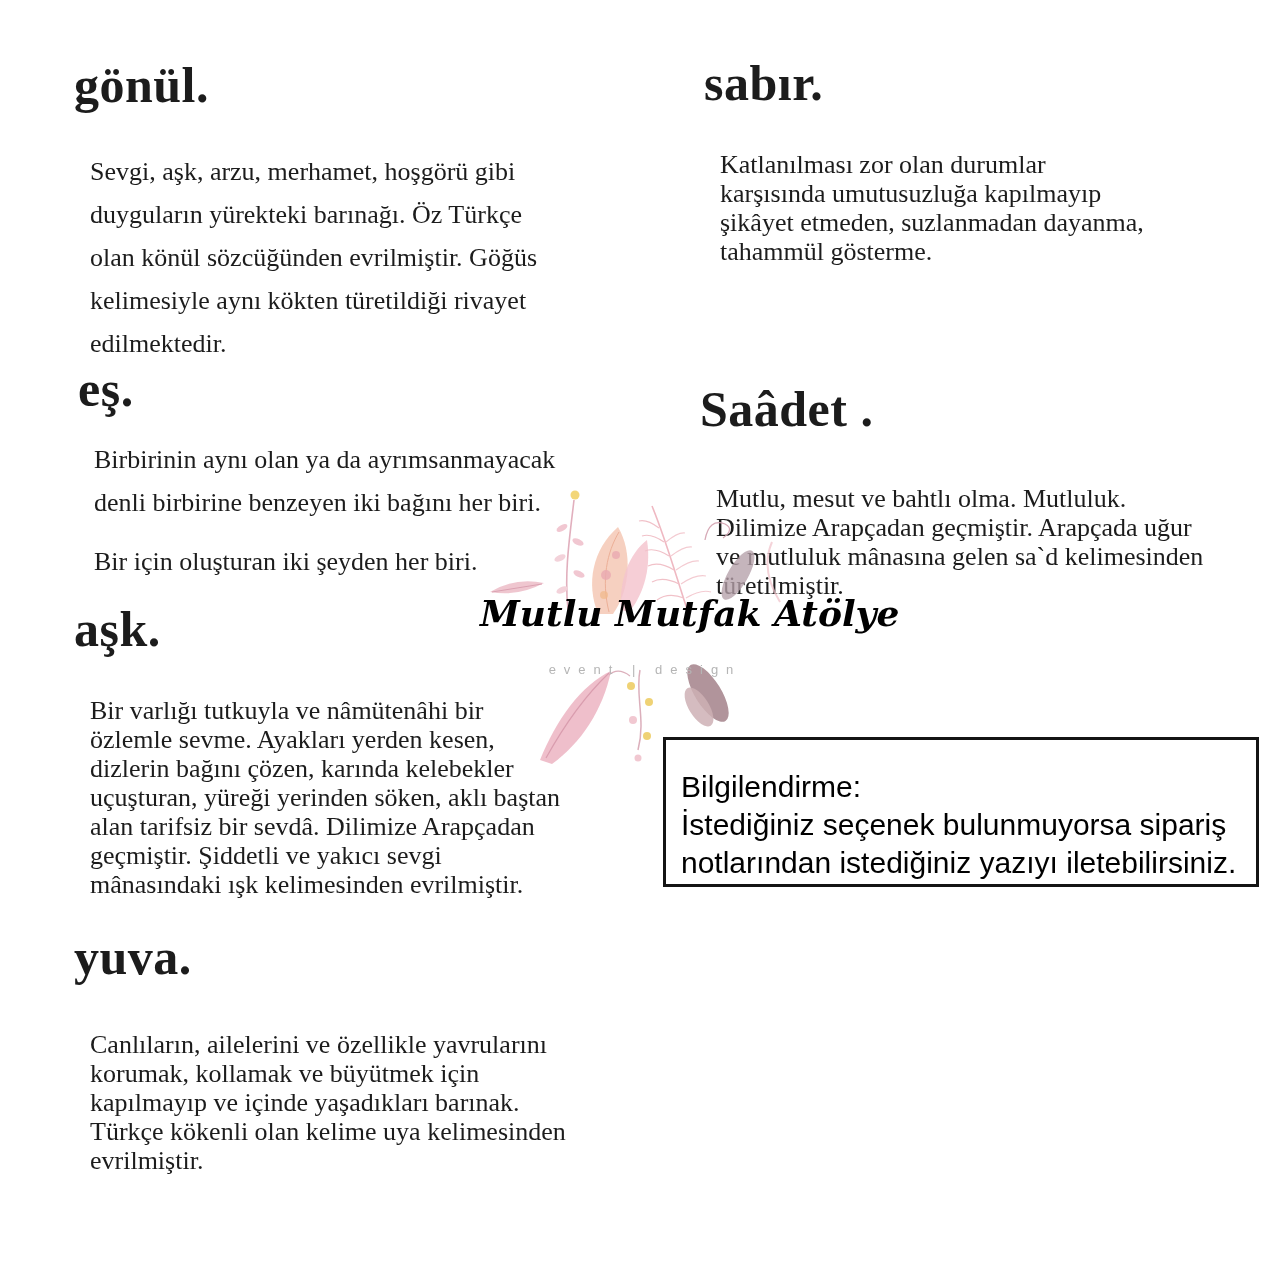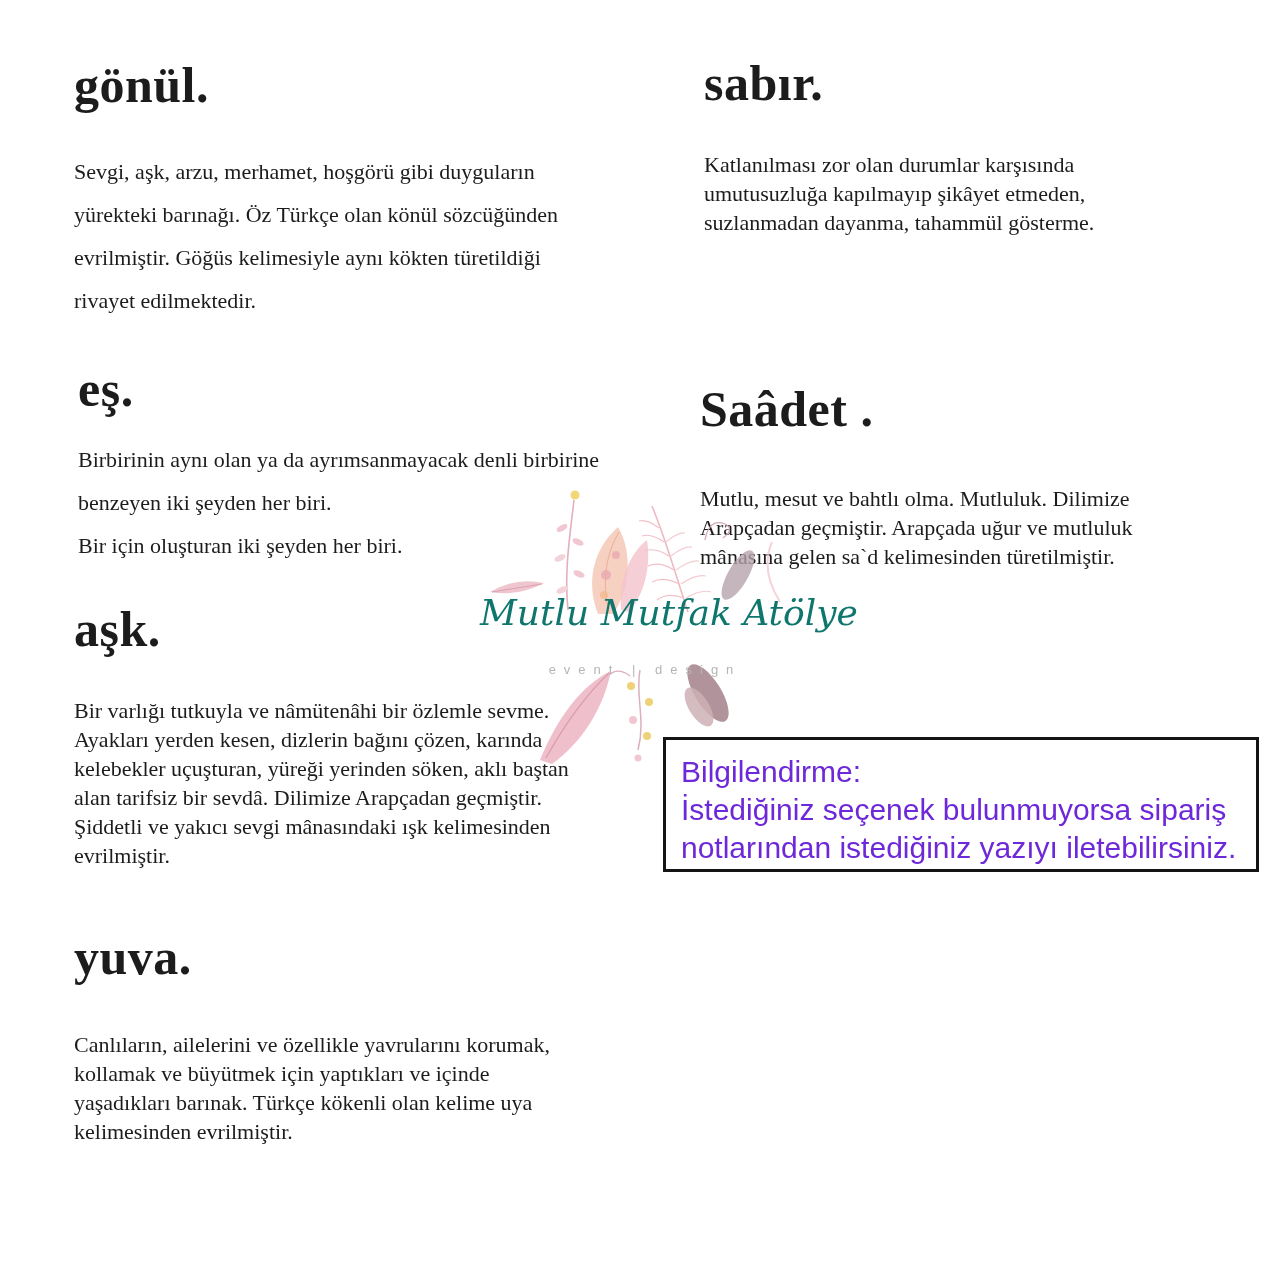--- a/index.html
+++ b/index.html
@@ -5,21 +5,21 @@
 <style>
   html,body { margin:0; padding:0; background:#ffffff; }
   .sheet {
     position:relative; width:1280px; height:1280px; background:#ffffff;
     font-family:"Liberation Serif", serif; color:#1c1c1c; overflow:hidden;
   }
   .term {
     margin:0; font-weight:bold; font-size:50px; line-height:1; letter-spacing:0.5px;
   }
   .def {
-    margin:0; font-size:22px;
+    margin:16px; font-size:26px;
   }
   .entry { position:absolute; }
   .entry--wide .def  { line-height:43px; }
   .entry--tight .def { line-height:29px; }
 
   
   #e-gonul  { left:74px;  top:60px;  width:512px; }
   #e-gonul  .def { margin-top:40px; }
   #e-es     { left:78px;  top:364px; width:535px; }
   #e-es     .def-first { margin-top:24px; }
@@ -32,36 +32,36 @@
   #e-sabir  { left:704px; top:58px;  width:460px; }
   #e-sabir  .def { margin-top:42px; }
   #e-saadet { left:700px; top:384px; width:520px; }
   #e-saadet .def { margin-top:50px; }
 
   
   .watermark { position:absolute; left:480px; top:480px; width:330px; height:290px; z-index:1; }
   .watermark svg { position:absolute; left:0; top:0; }
   .brand {
     position:absolute; left:0; top:112px; width:330px; text-align:center;
-    font-family:"DejaVu Serif", serif; font-style:italic; font-weight:normal;
-    font-size:36px; color:#0f766e; white-space:nowrap;
+    font-family:"DejaVu Serif", serif; font-style:italic; font-weight:bold;
+    font-size:36px; color:#000000; white-space:nowrap;
   }
   .tagline {
     position:absolute; left:0; top:170px; width:330px; text-align:center;
     font-family:"Liberation Sans", sans-serif; font-size:13px; color:#b5b5b5;
     letter-spacing:8px;
     margin-top:12px;
   }
 
   
   .info-box {
     position:absolute; left:663px; top:737px; width:560px; height:100px;
     border:3px solid #141414; background:#ffffff; z-index:2;
-    padding:13px 15px 16px 15px;
-    font-family:"Liberation Sans", sans-serif; font-size:30px; line-height:38px; color:#6d28d9;
+    padding:28px 15px 16px 15px;
+    font-family:"Liberation Sans", sans-serif; font-size:30px; line-height:38px; color:#000000;
   }
 </style>
 </head>
 <body>
 
 <div class="sheet">
 
   <div class="watermark">
     <svg width="330" height="290" viewBox="0 0 330 290" xmlns="http://www.w3.org/2000/svg">
 
@@ -107,32 +107,32 @@
     <div class="tagline">event | design</div>
   </div>
 
   <section class="entry entry--wide" id="e-gonul">
     <h2 class="term">gönül.</h2>
     <p class="def">Sevgi, aşk, arzu, merhamet, hoşgörü gibi duyguların yürekteki barınağı. Öz Türkçe olan könül sözcüğünden evrilmiştir. Göğüs kelimesiyle aynı kökten türetildiği rivayet edilmektedir.</p>
   </section>
 
   <section class="entry entry--wide" id="e-es">
     <h2 class="term">eş.</h2>
-    <p class="def def-first">Birbirinin aynı olan ya da ayrımsanmayacak denli birbirine benzeyen iki şeyden her biri.</p>
+    <p class="def def-first">Birbirinin aynı olan ya da ayrımsanmayacak denli birbirine benzeyen iki bağını her biri.</p>
     <p class="def">Bir için oluşturan iki şeyden her biri.</p>
   </section>
 
   <section class="entry entry--tight" id="e-ask">
     <h2 class="term">aşk.</h2>
     <p class="def">Bir varlığı tutkuyla ve nâmütenâhi bir özlemle sevme. Ayakları yerden kesen, dizlerin bağını çözen, karında kelebekler uçuşturan, yüreği yerinden söken, aklı baştan alan tarifsiz bir sevdâ. Dilimize Arapçadan geçmiştir. Şiddetli ve yakıcı sevgi mânasındaki ışk kelimesinden evrilmiştir.</p>
   </section>
 
   <section class="entry entry--tight" id="e-yuva">
     <h2 class="term">yuva.</h2>
-    <p class="def">Canlıların, ailelerini ve özellikle yavrularını korumak, kollamak ve büyütmek için yaptıkları ve içinde yaşadıkları barınak. Türkçe kökenli olan kelime uya kelimesinden evrilmiştir.</p>
+    <p class="def">Canlıların, ailelerini ve özellikle yavrularını korumak, kollamak ve büyütmek için kapılmayıp ve içinde yaşadıkları barınak. Türkçe kökenli olan kelime uya kelimesinden evrilmiştir.</p>
   </section>
 
   <section class="entry entry--tight" id="e-sabir">
     <h2 class="term">sabır.</h2>
     <p class="def">Katlanılması zor olan durumlar karşısında umutusuzluğa kapılmayıp şikâyet etmeden, suzlanmadan dayanma, tahammül gösterme.</p>
   </section>
 
   <section class="entry entry--tight" id="e-saadet">
     <h2 class="term">Saâdet .</h2>
     <p class="def">Mutlu, mesut ve bahtlı olma. Mutluluk. Dilimize Arapçadan geçmiştir. Arapçada uğur ve mutluluk mânasına gelen sa`d kelimesinden türetilmiştir.</p>

